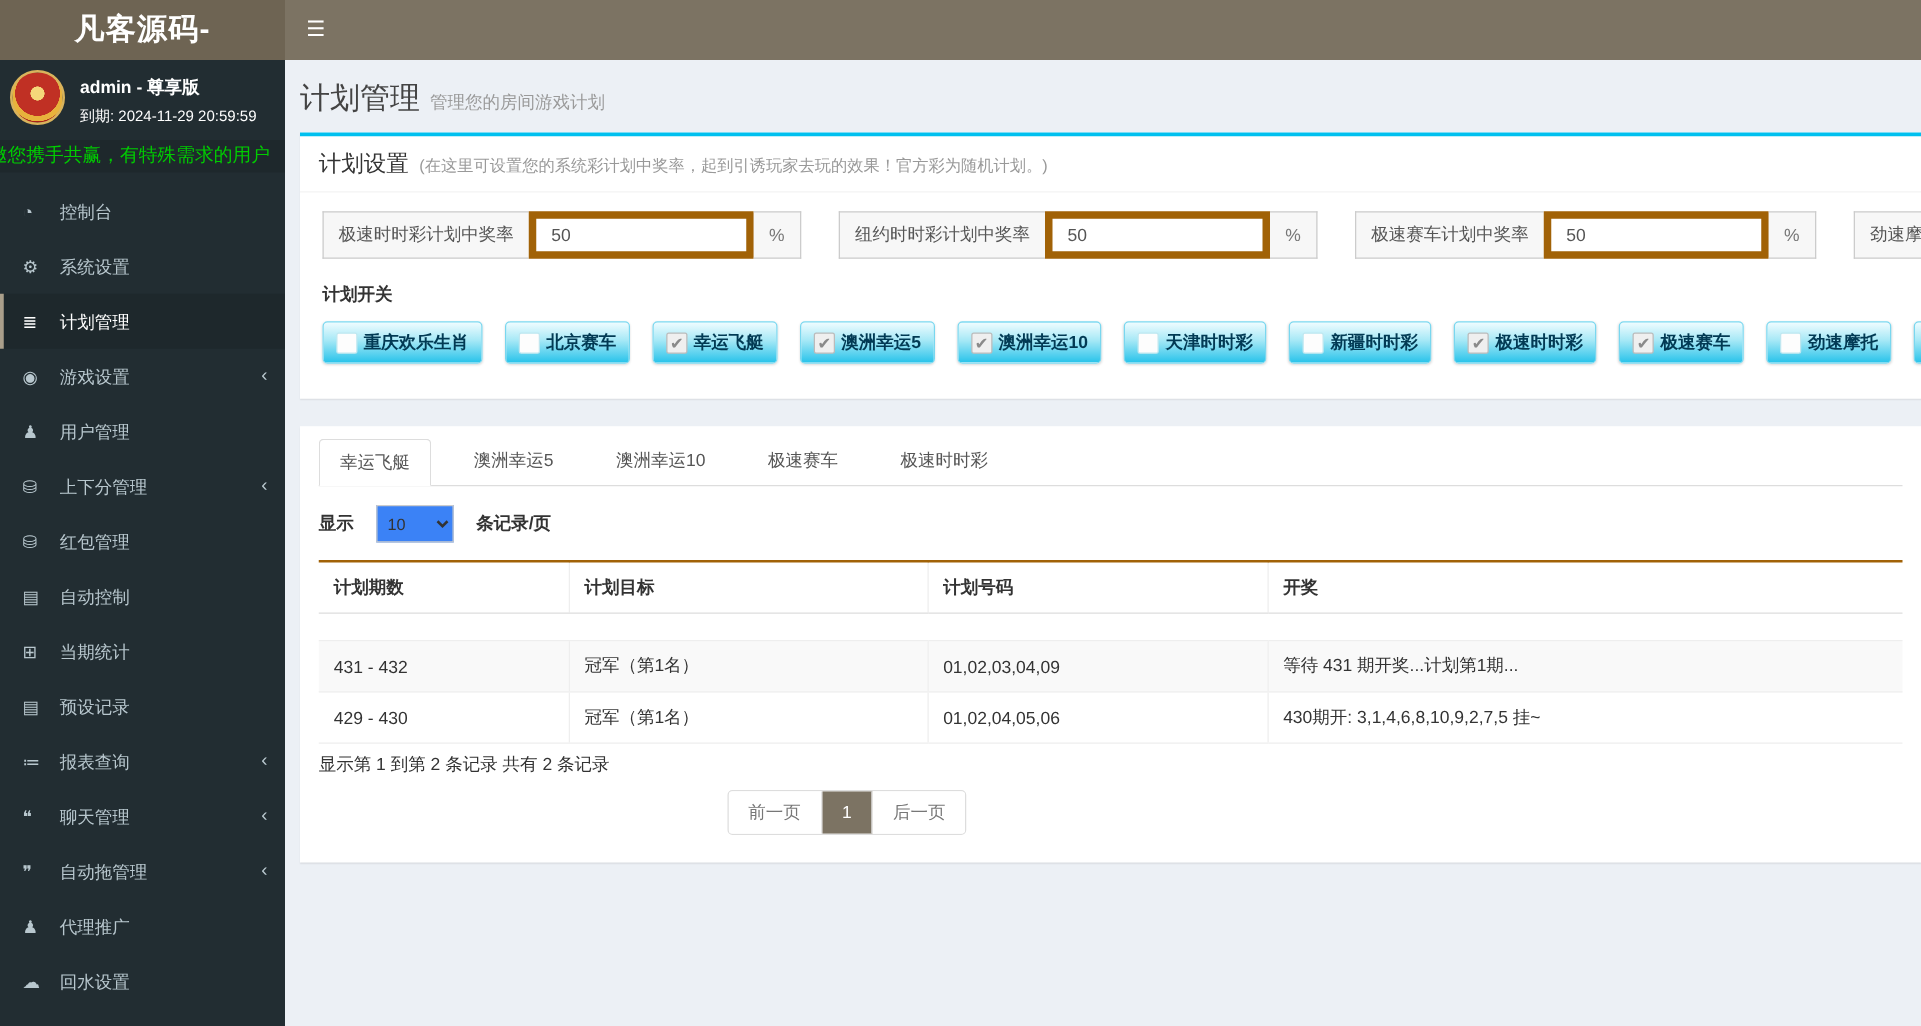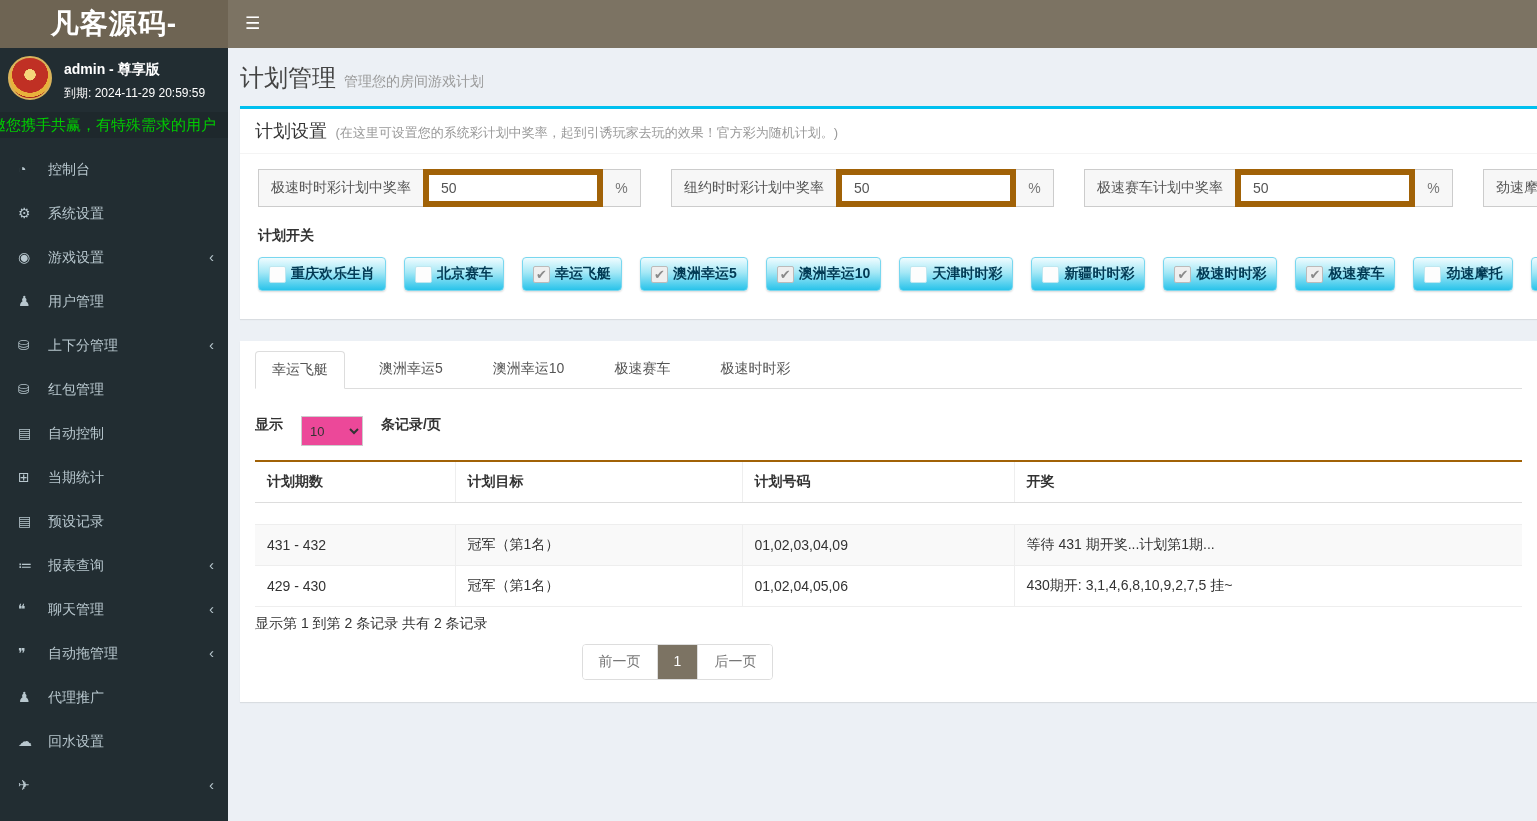--- a/index.html
+++ b/index.html
@@ -3,21 +3,21 @@
 <meta charset="utf-8">
 <style>
   * { margin:0; padding:0; box-sizing:border-box; }
   html,body { width:1537px; height:821px; overflow:hidden;
     font-family:"Liberation Sans","DejaVu Sans",sans-serif; background:#ecf0f5; }
   .app { display:flex; width:1537px; height:821px; }
 
   
   .sidebar { width:228px; min-width:228px; height:821px; background:#222d32; position:relative; z-index:2; }
   .logo { height:48px; line-height:48px; text-align:center; background:#6e6453; color:#fff;
-    font-size:28px; font-weight:bold; letter-spacing:1px; cursor:pointer; }
+    font-size:24px; font-weight:bold; letter-spacing:1px; cursor:pointer; }
   .user-panel { display:flex; align-items:flex-start; padding:8px 10px 4px 8px; height:52px; }
   .avatar { width:44px; height:44px; border-radius:50%; flex:0 0 44px;
     background:radial-gradient(circle at 50% 42%, #f5d77a 0 18%, #c03024 19% 58%, #e8b23c 59% 72%, #a82019 73%);
     border:2px solid #d9b35c; }
   .user-info { margin-left:12px; padding-top:5px; }
   .user-name { color:#fff; font-size:14px; font-weight:bold; }
   .user-expiry { color:#fff; font-size:12px; margin-top:6px; white-space:nowrap; }
   .marquee { height:26px; line-height:26px; overflow:hidden; white-space:nowrap; margin-top:12px;
     background:#1e282c; }
   .marquee span { color:#00cc00; font-size:15px; display:inline-block; margin-left:-9px; }
@@ -63,21 +63,21 @@
   .cb.checked { background:#efefef; border-color:#bbb; }
   .cb.checked::after { content:"✔"; color:#8a8a8a; font-size:13px; line-height:1; }
 
   .panel-table { margin-top:22px; width:1297px; padding:6px 15px 22px; }
   .tabs { display:flex; border-bottom:1px solid #ddd; padding-top:4px; }
   .tab { padding:9px 16px; font-size:14px; color:#555; cursor:pointer; margin-right:18px; margin-bottom:-1px; }
   .tab.active { background:#fff; border:1px solid #ddd; border-bottom:1px solid #fff; border-radius:4px 4px 0 0; }
   .pagesize-row { display:flex; align-items:center; gap:18px; margin:15px 0 14px; }
   .pagesize-row .lbl { font-size:14px; font-weight:bold; color:#333; }
   .pagesize-row select { width:62px; height:30px; border:1px solid #ccc; font-size:13px; color:#333;
-    padding:0 4px; font-family:inherit; background:#ec4899;margin-top:12px; }
+    padding:0 4px; font-family:inherit; background:#3b82f6; }
 
   table.plan { width:100%; border-collapse:collapse; border-top:2px solid #a16207; }
   table.plan th { text-align:left; font-size:14px; color:#333; padding:11px 12px;
     border-bottom:1px solid #ddd; }
   table.plan th + th, table.plan td + td { border-left:1px solid #eee; }
   table.plan tr.spacer td { height:22px; border:none; }
   table.plan tbody tr.data-row td { font-size:14px; color:#333; padding:11px 12px;
     border-top:1px solid #eee; border-bottom:1px solid #eee; }
   table.plan tbody tr.striped { background:#f9f9f9; }
   .col-issue { width:200px; } .col-target { width:287px; } .col-numbers { width:272px; }
@@ -112,20 +112,24 @@
     </div>
 
     <ul class="menu">
       <li class="menu-item">
         <span class="mi-icon">◔</span>
         <span class="mi-label">控制台</span>
       </li>
       <li class="menu-item">
         <span class="mi-icon">⚙</span>
         <span class="mi-label">系统设置</span>
+      </li>
+      <li class="menu-item active">
+        <span class="mi-icon">≣</span>
+        <span class="mi-label">计划管理</span>
       </li>
       <li class="menu-item">
         <span class="mi-icon">◉</span>
         <span class="mi-label">游戏设置</span>
         <span class="mi-chevron">‹</span>
       </li>
       <li class="menu-item">
         <span class="mi-icon">♟</span>
         <span class="mi-label">用户管理</span>
       </li>

